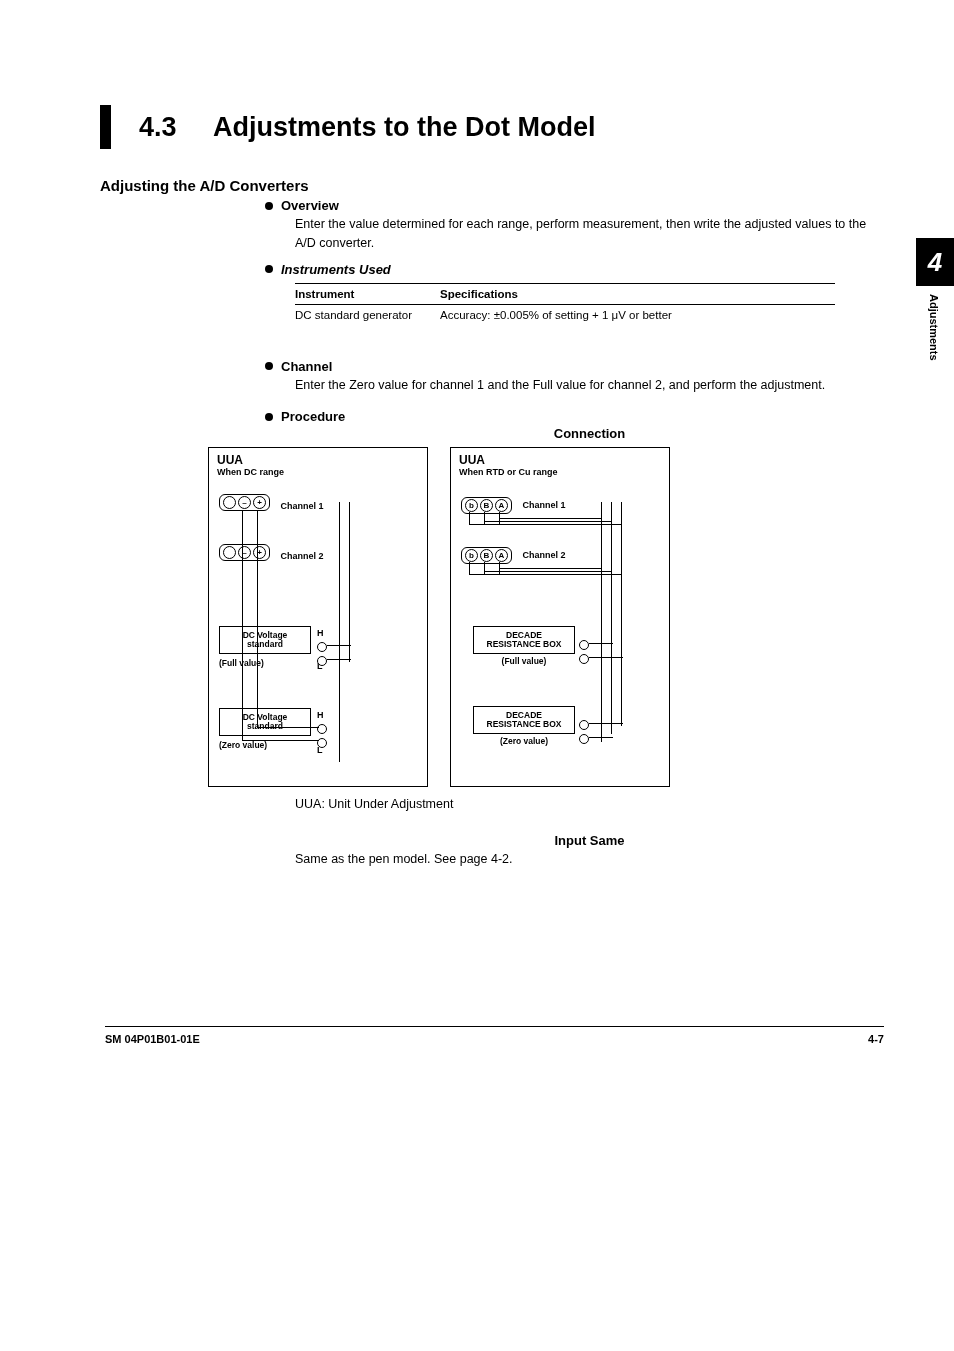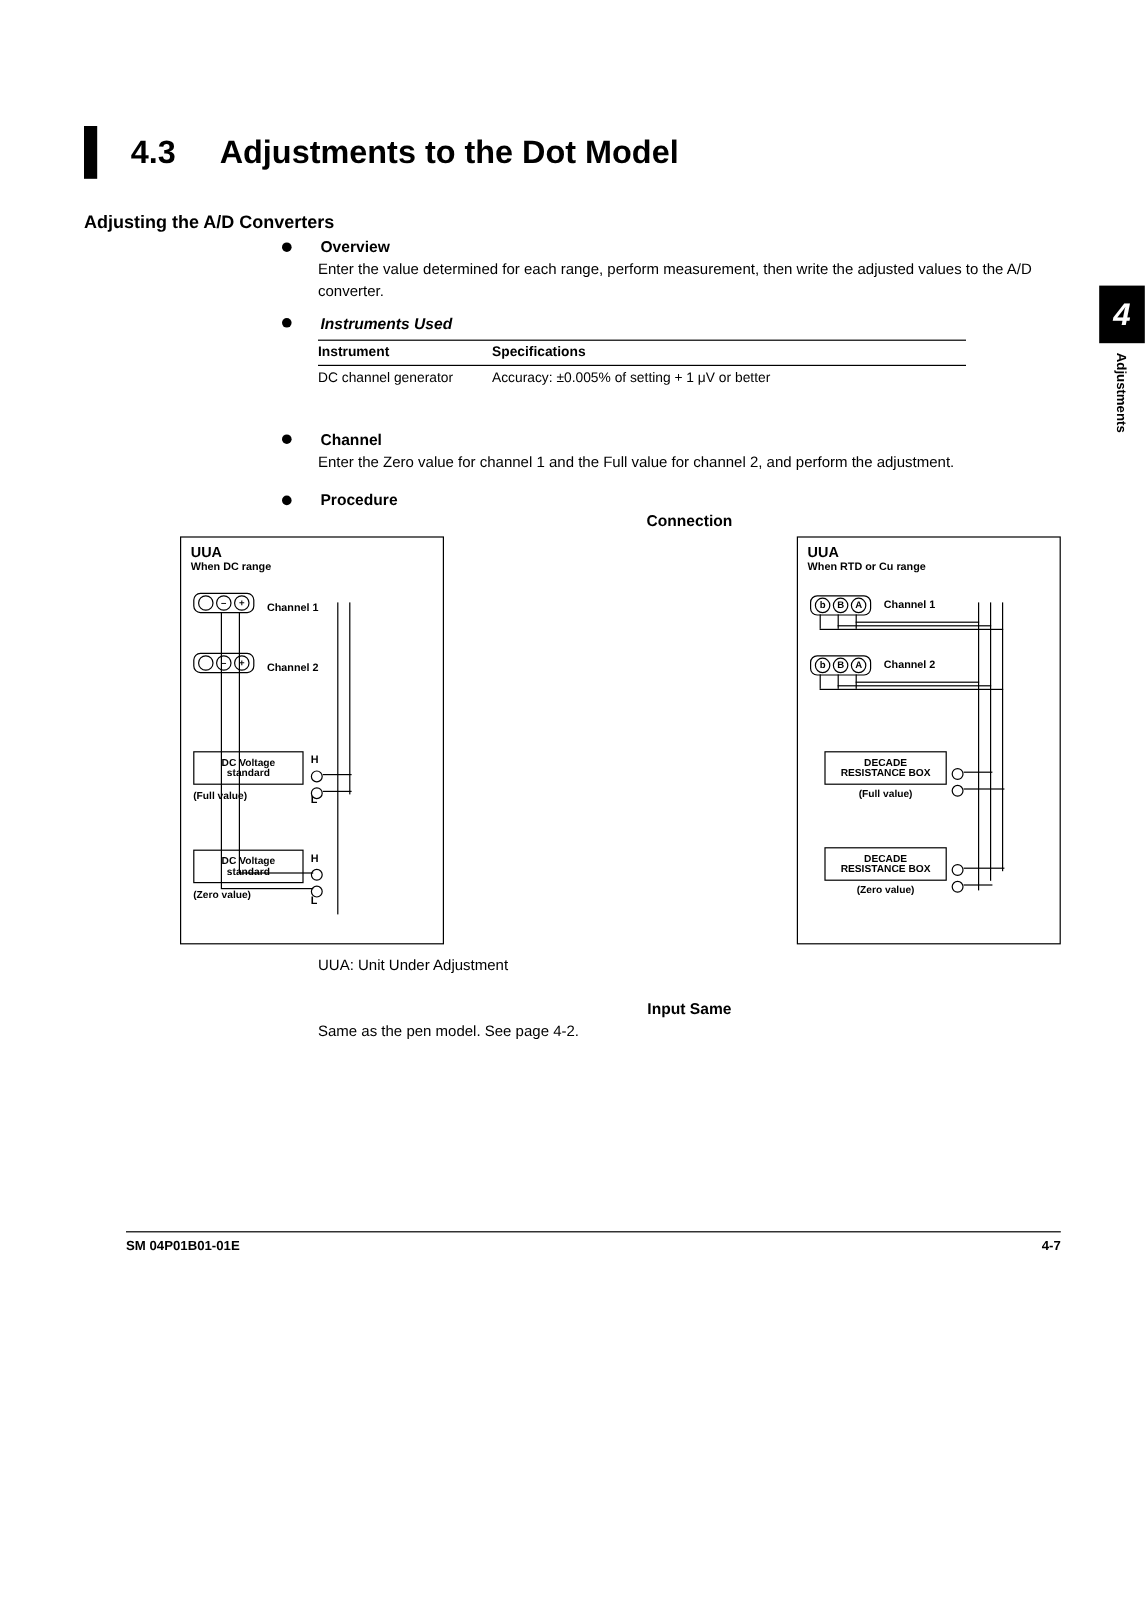--- a/index.html
+++ b/index.html
@@ -7,21 +7,21 @@
     padding: 0;
     font-family: Helvetica, Arial, sans-serif;
     background: #fff;
     color: #000;
   }
   .page {
     width: 954px;
     height: 1125px;
     position: relative;
     box-sizing: border-box;
-    padding: 105px 70px 0 70px;
+    padding: 105px 70px 0 100px;
   }
   .title-bar {
     display: flex;
     align-items: center;
     margin-bottom: 28px;
   }
   .title-marker {
     width: 11px;
     height: 44px;
     background: #000;
@@ -35,21 +35,20 @@
   .h2 {
     font-size: 15px;
     font-weight: bold;
     margin-bottom: 4px;
   }
   .bullet-row {
     display: flex;
     align-items: center;
     margin-left: 165px;
     margin-top: 10px;
-    gap: 16px;
   }
   .bullet {
     width: 8px;
     height: 8px;
     border-radius: 50%;
     background: #000;
     margin-right: 8px;
     flex: none;
   }
   .bullet-label {
@@ -122,25 +121,24 @@
     bottom: 80px;
     border-top: 0.7px solid #000;
     padding-top: 6px;
     display: flex;
     justify-content: space-between;
     font-size: 11px;
     font-weight: bold;
   }
   
   .diagrams {
-    margin-left: 80px;
+    margin-left: 108px;
     margin-top: 6px;
     display: flex;
     gap: 22px;
-    justify-content: space-between;
   }
   .diag-box {
     border: 1.2px solid #000;
     width: 220px;
     height: 340px;
     position: relative;
     box-sizing: border-box;
     padding: 6px 8px;
   }
   .uua {
@@ -215,21 +213,21 @@
     <div class="bullet"></div>
     <div class="bullet-label">Instruments Used</div>
   </div>
   <table class="spec-table">
     <tbody>
         <tr class="tr-top">
       <th style="width:145px;">Instrument</th>
       <th>Specifications</th>
     </tr>
     <tr class="tr-mid">
-      <td>DC channel generator</td>
+      <td>DC standard generator</td>
       <td>Accuracy: ±0.005% of setting + 1 μV or better</td>
     </tr>
   </tbody>
     </table>
 
   <div class="bullet-row" style="margin-top:34px;">
     <div class="bullet"></div>
     <div class="bullet-label">Channel</div>
   </div>
   <div class="body-indent">Enter the Zero value for channel 1 and the Full value for channel 2, and perform the adjustment.</div>

